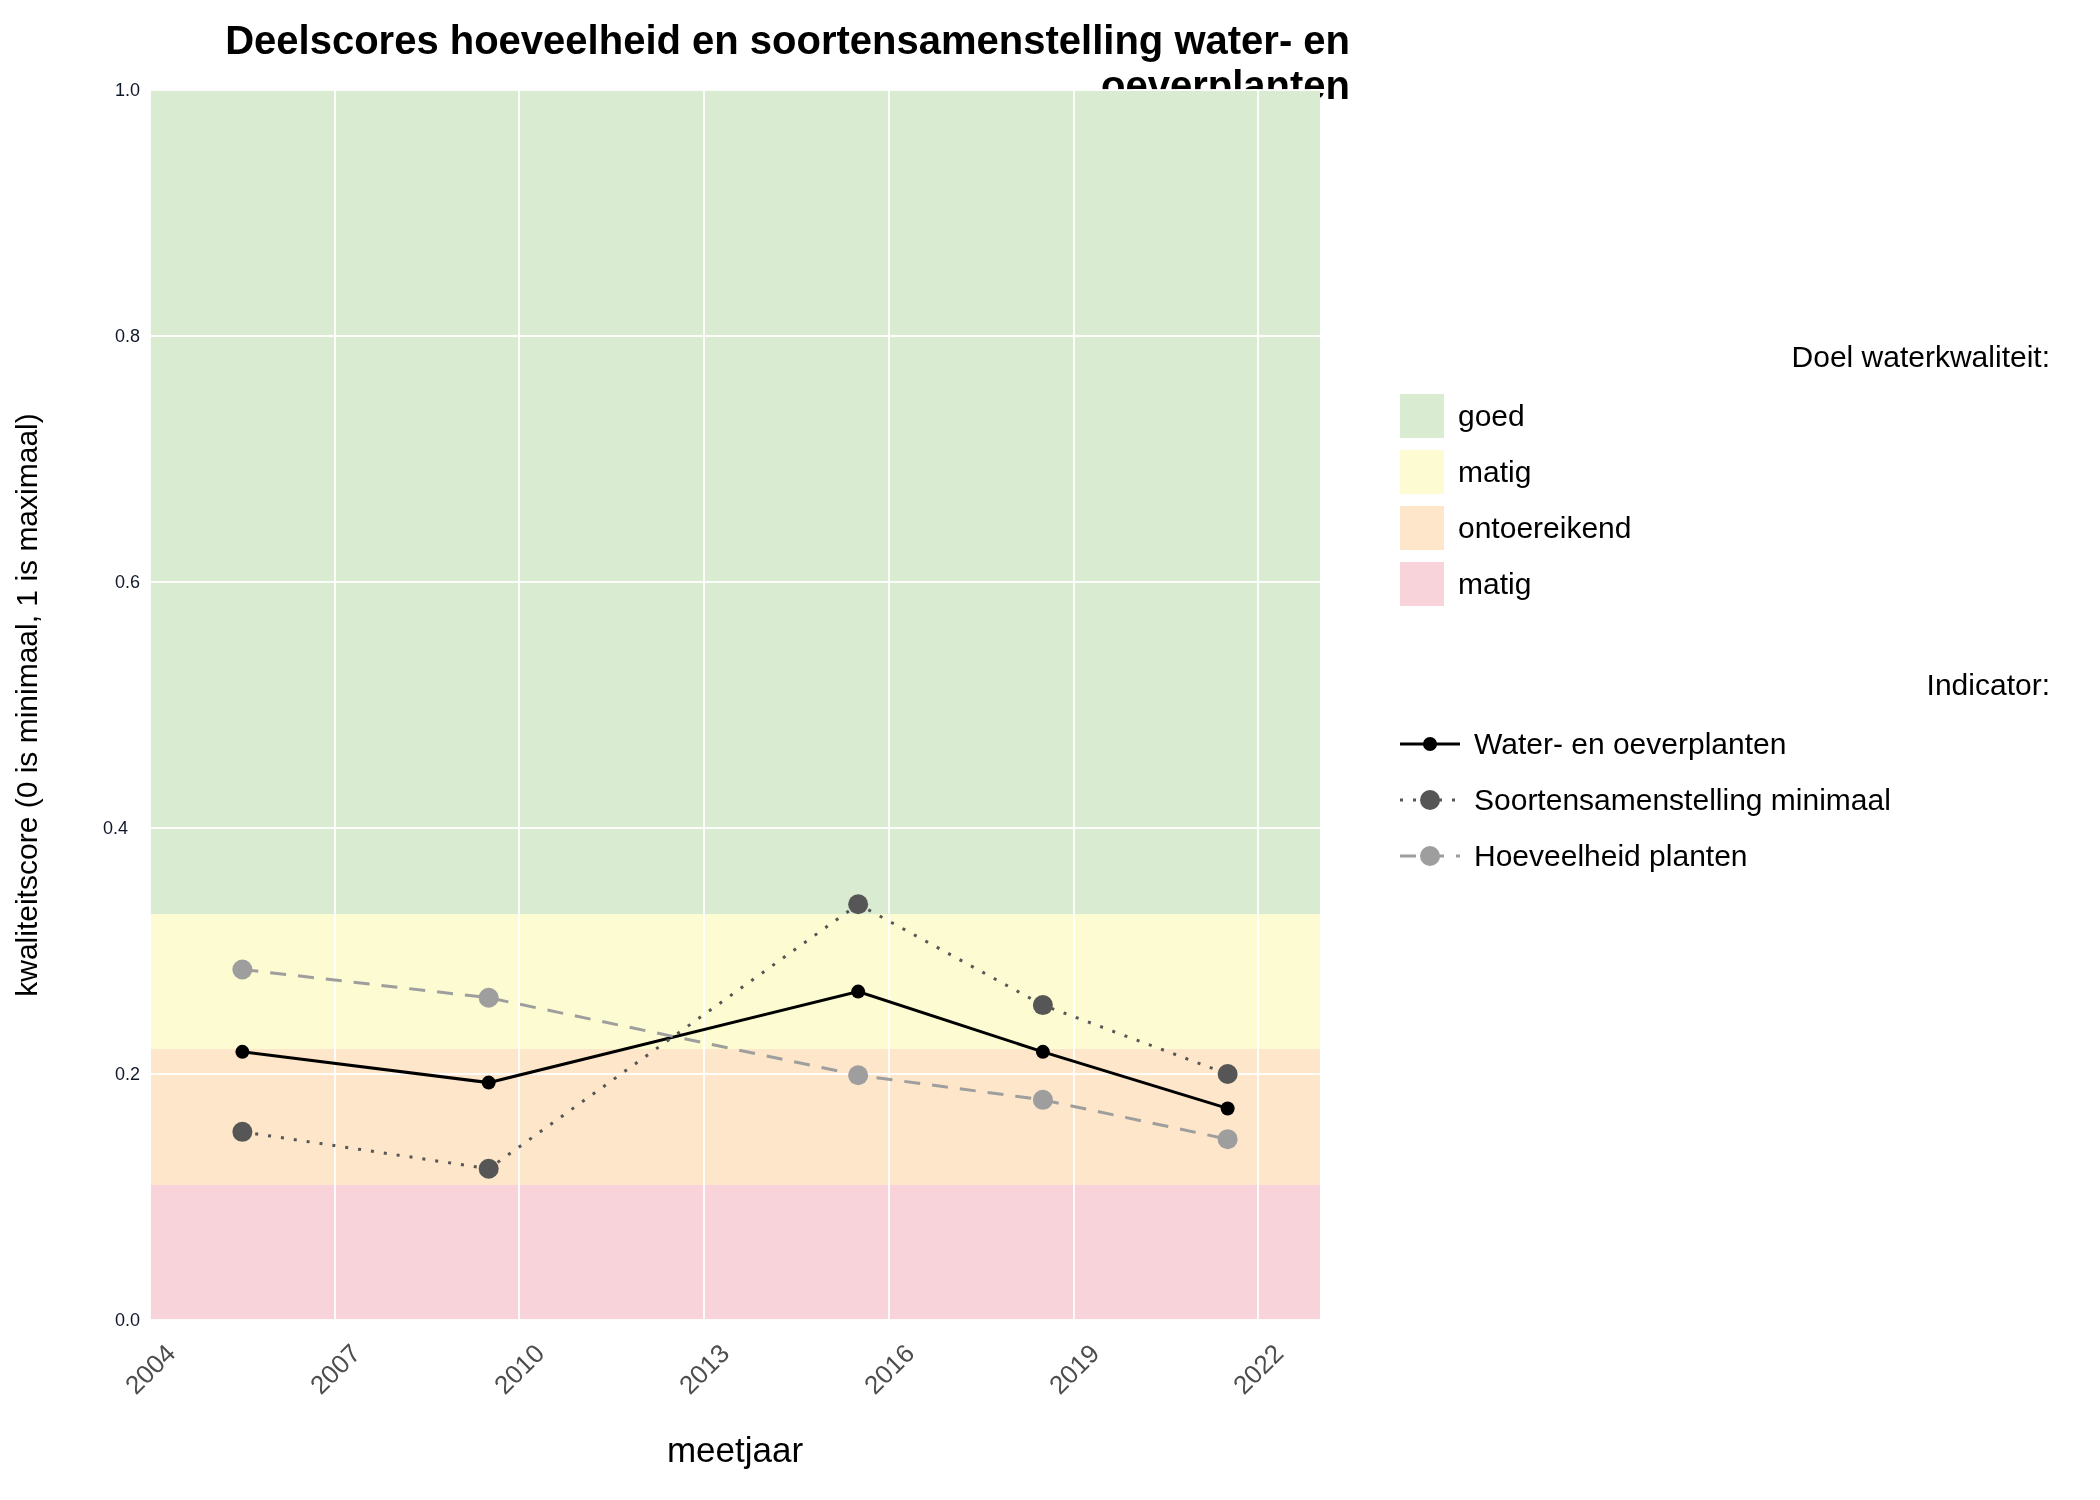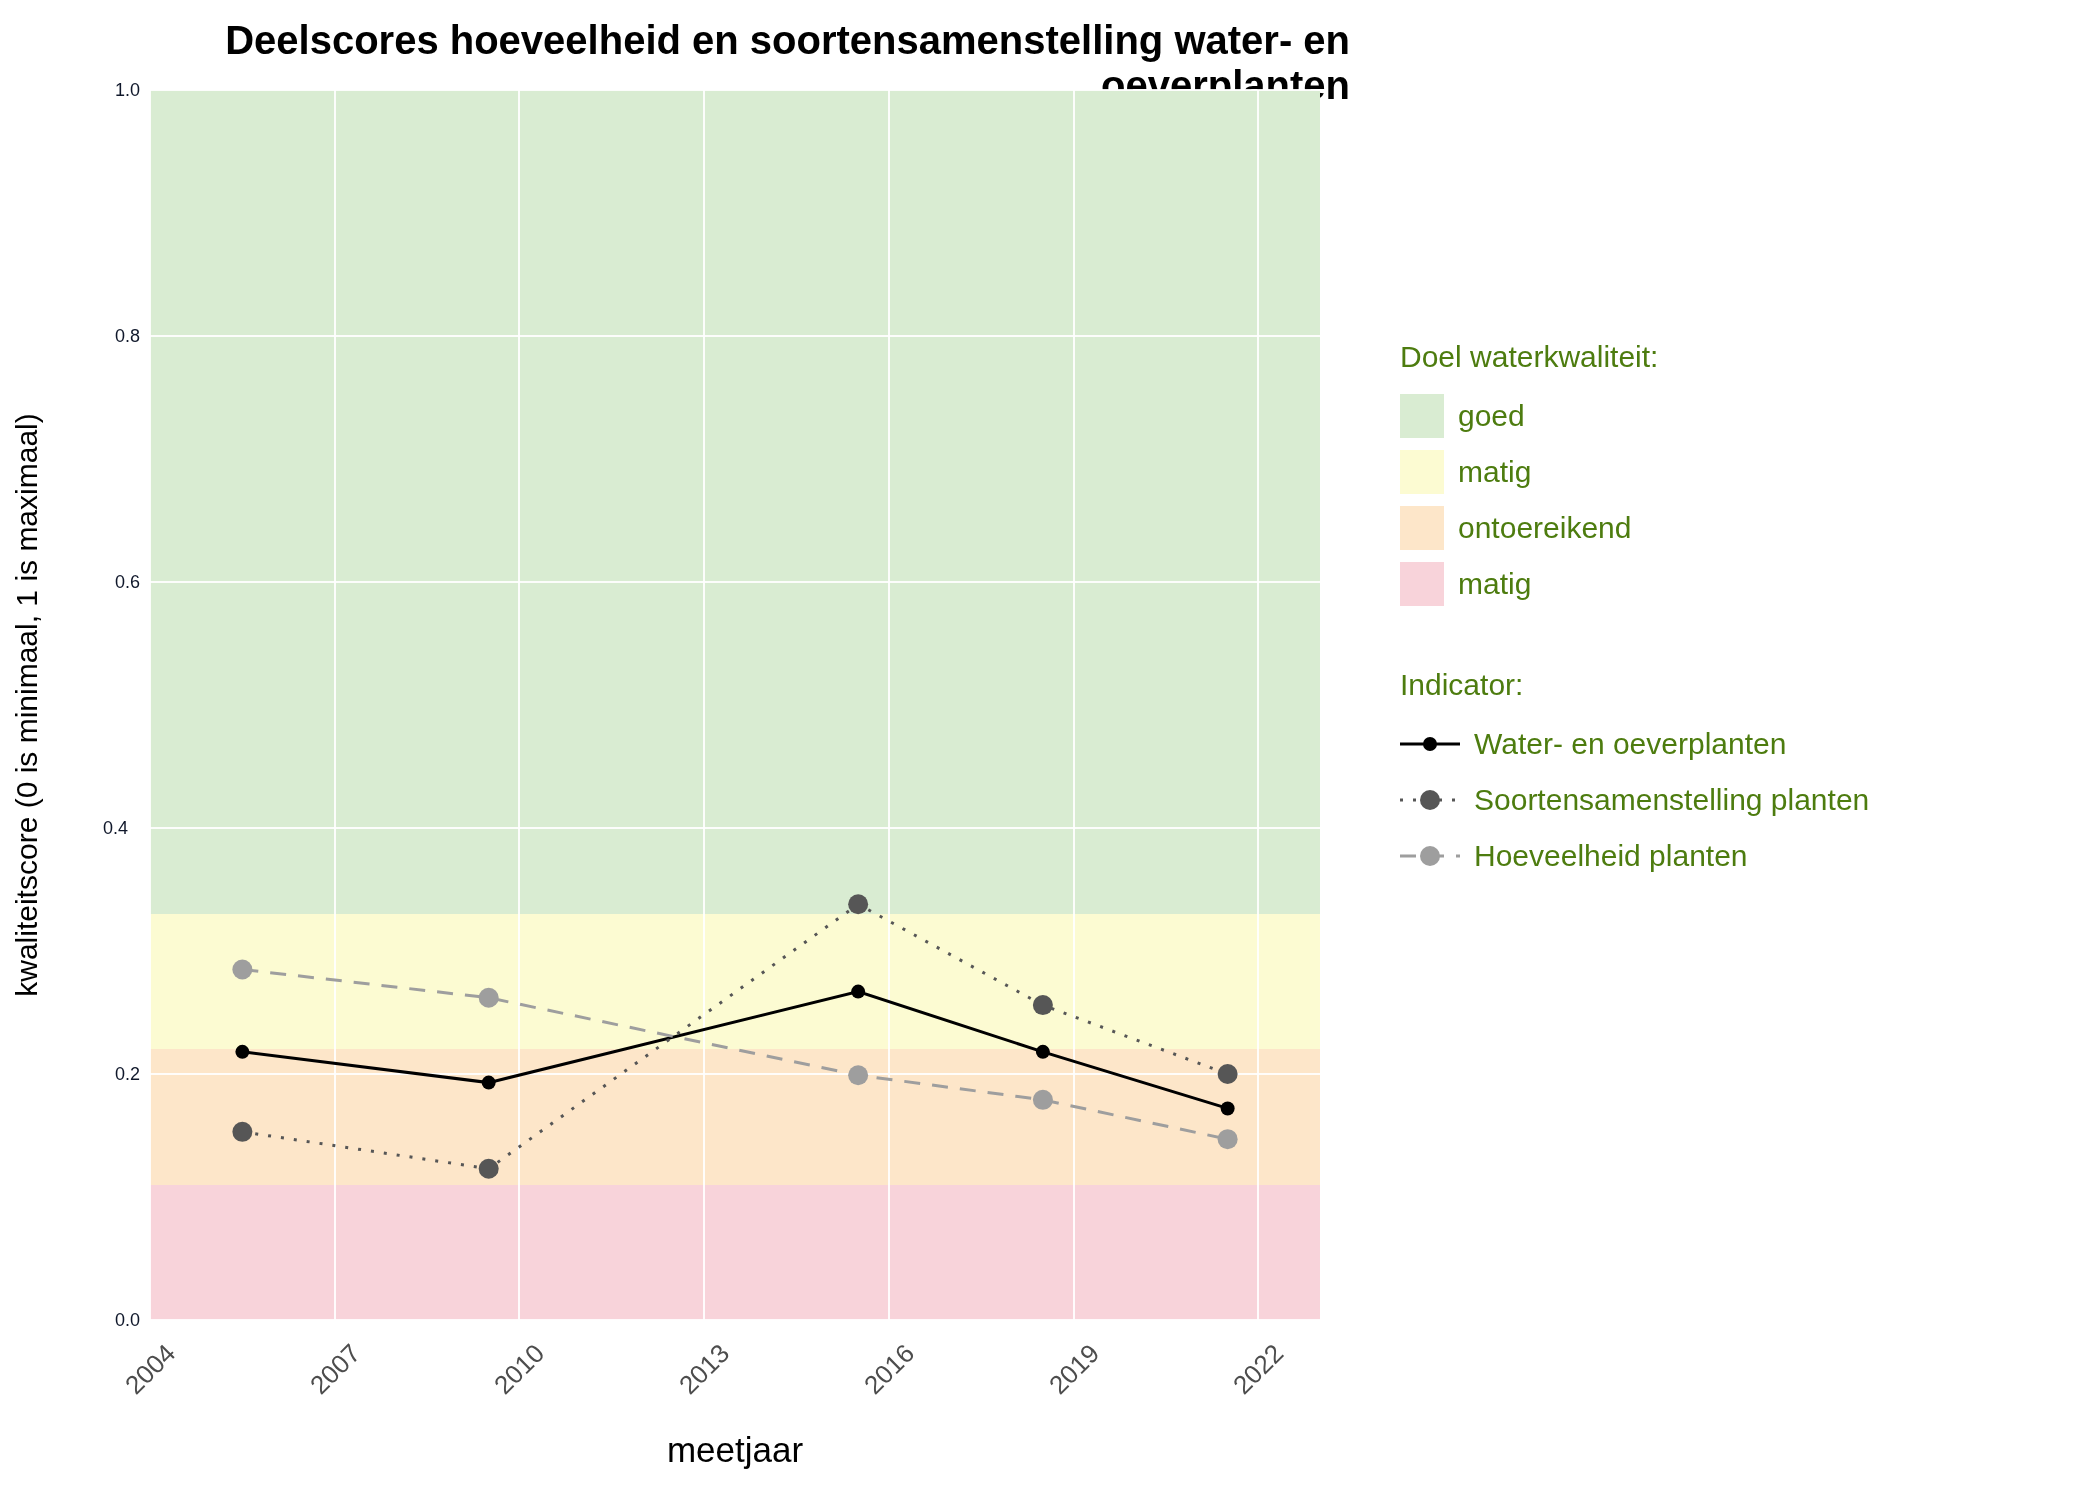--- a/index.html
+++ b/index.html
@@ -94,21 +94,22 @@
     overflow: visible;
   }
 
   
   .legend {
     position: absolute;
     left: 1400px;
     top: 340px;
     width: 650px;
     font-size: 30px;
-    color: #4d7c0f;
+    color: #000000;
+    text-align: right;
   }
   .legend-title {
     font-size: 30px;
     margin-bottom: 20px;
   }
   .legend-row {
     display: flex;
     align-items: center;
     margin-bottom: 12px;
   }
@@ -237,21 +238,21 @@
           </div>
           <span>Water- en oeverplanten</span>
         </div>
         <div class="legend-row">
           <div class="legend-line-sample">
             <svg viewBox="0 0 64 44">
               <line x1="2" x2="62" y1="22" y2="22" stroke="#565656" stroke-width="3" stroke-dasharray="3 10"></line>
               <circle cx="32" cy="22" r="10" fill="#565656"></circle>
             </svg>
           </div>
-          <span>Soortensamenstelling planten</span>
+          <span>Soortensamenstelling minimaal</span>
         </div>
         <div class="legend-row">
           <div class="legend-line-sample">
             <svg viewBox="0 0 64 44">
               <line x1="2" x2="62" y1="22" y2="22" stroke="#9e9e9e" stroke-width="3" stroke-dasharray="16 12"></line>
               <circle cx="32" cy="22" r="10" fill="#9e9e9e"></circle>
             </svg>
           </div>
           <span>Hoeveelheid planten</span>
         </div>

